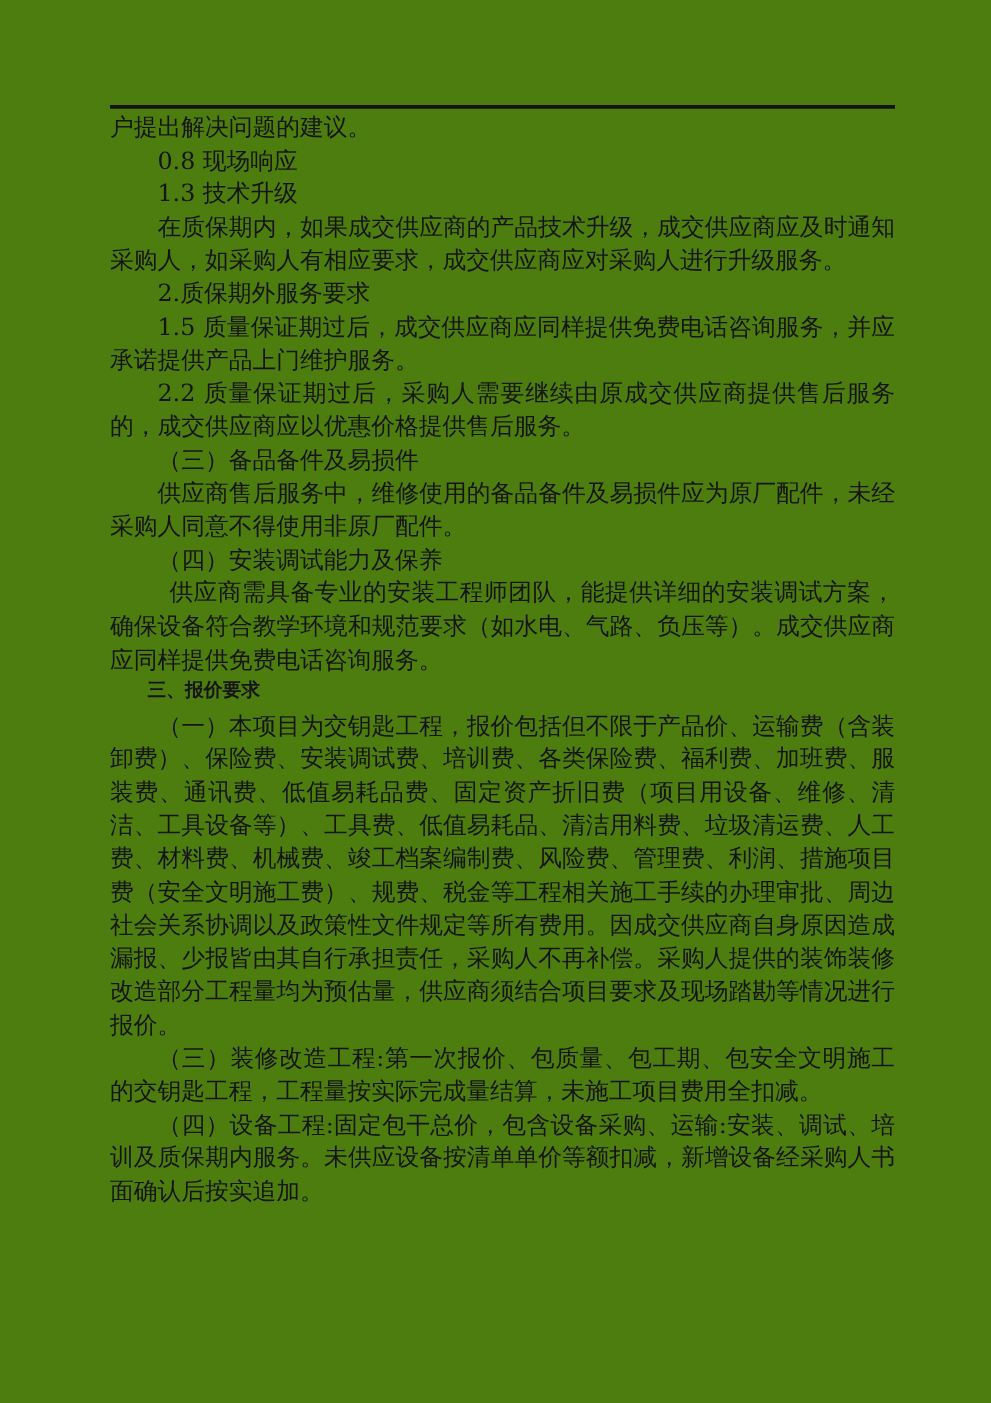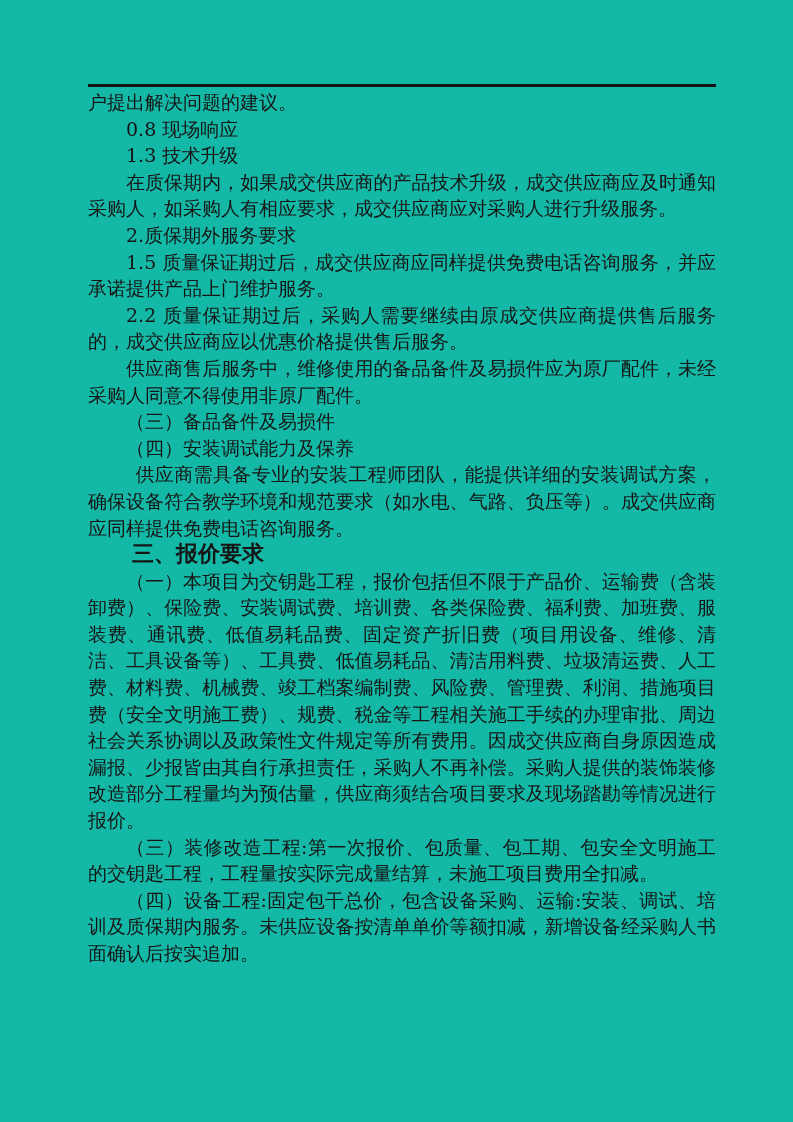--- a/index.html
+++ b/index.html
@@ -10,21 +10,21 @@
   body {
     width: 793px;
     height: 1122px;
     position: relative;
     font-family: "DejaVu Serif", "Liberation Serif", serif;
     color: #151515;
   }
   .page {
     position: absolute;
     inset: 0;
-    background: #14b8a6;
+    background: #4d7c0f;
     overflow: hidden;
   }
   .header-rule {
     position: absolute;
     left: 88px;
     top: 84px;
     width: 628px;
     height: 3px;
     background: #141414;
   }
@@ -43,22 +43,22 @@
     text-indent: 2em;
   }
   .content p.no-indent {
     text-indent: 0;
   }
   .content p.deep-indent {
     text-indent: 2.5em;
   }
   .content p.heading {
     font-weight: bold;
-    font-family: Liberation Serif, serif;
-    font-size: 22px;
+    font-family: Liberation Mono, monospace;
+    font-size: 15px;
   }
   .page-number {
     position: absolute;
     left: 0;
     top: 1037px;
     width: 100%;
     text-align: center;
     font-size: 15px;
     color: #222222;
   }
@@ -70,22 +70,22 @@
   <div class="header-rule"></div>
 
   <div class="content">
     <p class="no-indent">户提出解决问题的建议。</p>
     <p>0.8 现场响应</p>
     <p>1.3 技术升级</p>
     <p>在质保期内，如果成交供应商的产品技术升级，成交供应商应及时通知采购人，如采购人有相应要求，成交供应商应对采购人进行升级服务。</p>
     <p>2.质保期外服务要求</p>
     <p>1.5 质量保证期过后，成交供应商应同样提供免费电话咨询服务，并应承诺提供产品上门维护服务。</p>
     <p>2.2 质量保证期过后，采购人需要继续由原成交供应商提供售后服务的，成交供应商应以优惠价格提供售后服务。</p>
+    <p>（三）备品备件及易损件</p>
     <p>供应商售后服务中，维修使用的备品备件及易损件应为原厂配件，未经采购人同意不得使用非原厂配件。</p>
-    <p>（三）备品备件及易损件</p>
     <p>（四）安装调试能力及保养</p>
     <p class="deep-indent">供应商需具备专业的安装工程师团队，能提供详细的安装调试方案，确保设备符合教学环境和规范要求（如水电、气路、负压等）。成交供应商应同样提供免费电话咨询服务。</p>
     <p class="heading">三、报价要求</p>
     <p>（一）本项目为交钥匙工程，报价包括但不限于产品价、运输费（含装卸费）、保险费、安装调试费、培训费、各类保险费、福利费、加班费、服装费、通讯费、低值易耗品费、固定资产折旧费（项目用设备、维修、清洁、工具设备等）、工具费、低值易耗品、清洁用料费、垃圾清运费、人工费、材料费、机械费、竣工档案编制费、风险费、管理费、利润、措施项目费（安全文明施工费）、规费、税金等工程相关施工手续的办理审批、周边社会关系协调以及政策性文件规定等所有费用。因成交供应商自身原因造成漏报、少报皆由其自行承担责任，采购人不再补偿。采购人提供的装饰装修改造部分工程量均为预估量，供应商须结合项目要求及现场踏勘等情况进行报价。</p>
     <p>（三）装修改造工程:第一次报价、包质量、包工期、包安全文明施工的交钥匙工程，工程量按实际完成量结算，未施工项目费用全扣减。</p>
     <p>（四）设备工程:固定包干总价，包含设备采购、运输:安装、调试、培训及质保期内服务。未供应设备按清单单价等额扣减，新增设备经采购人书面确认后按实追加。</p>
   </div>
 
 </div>
 

